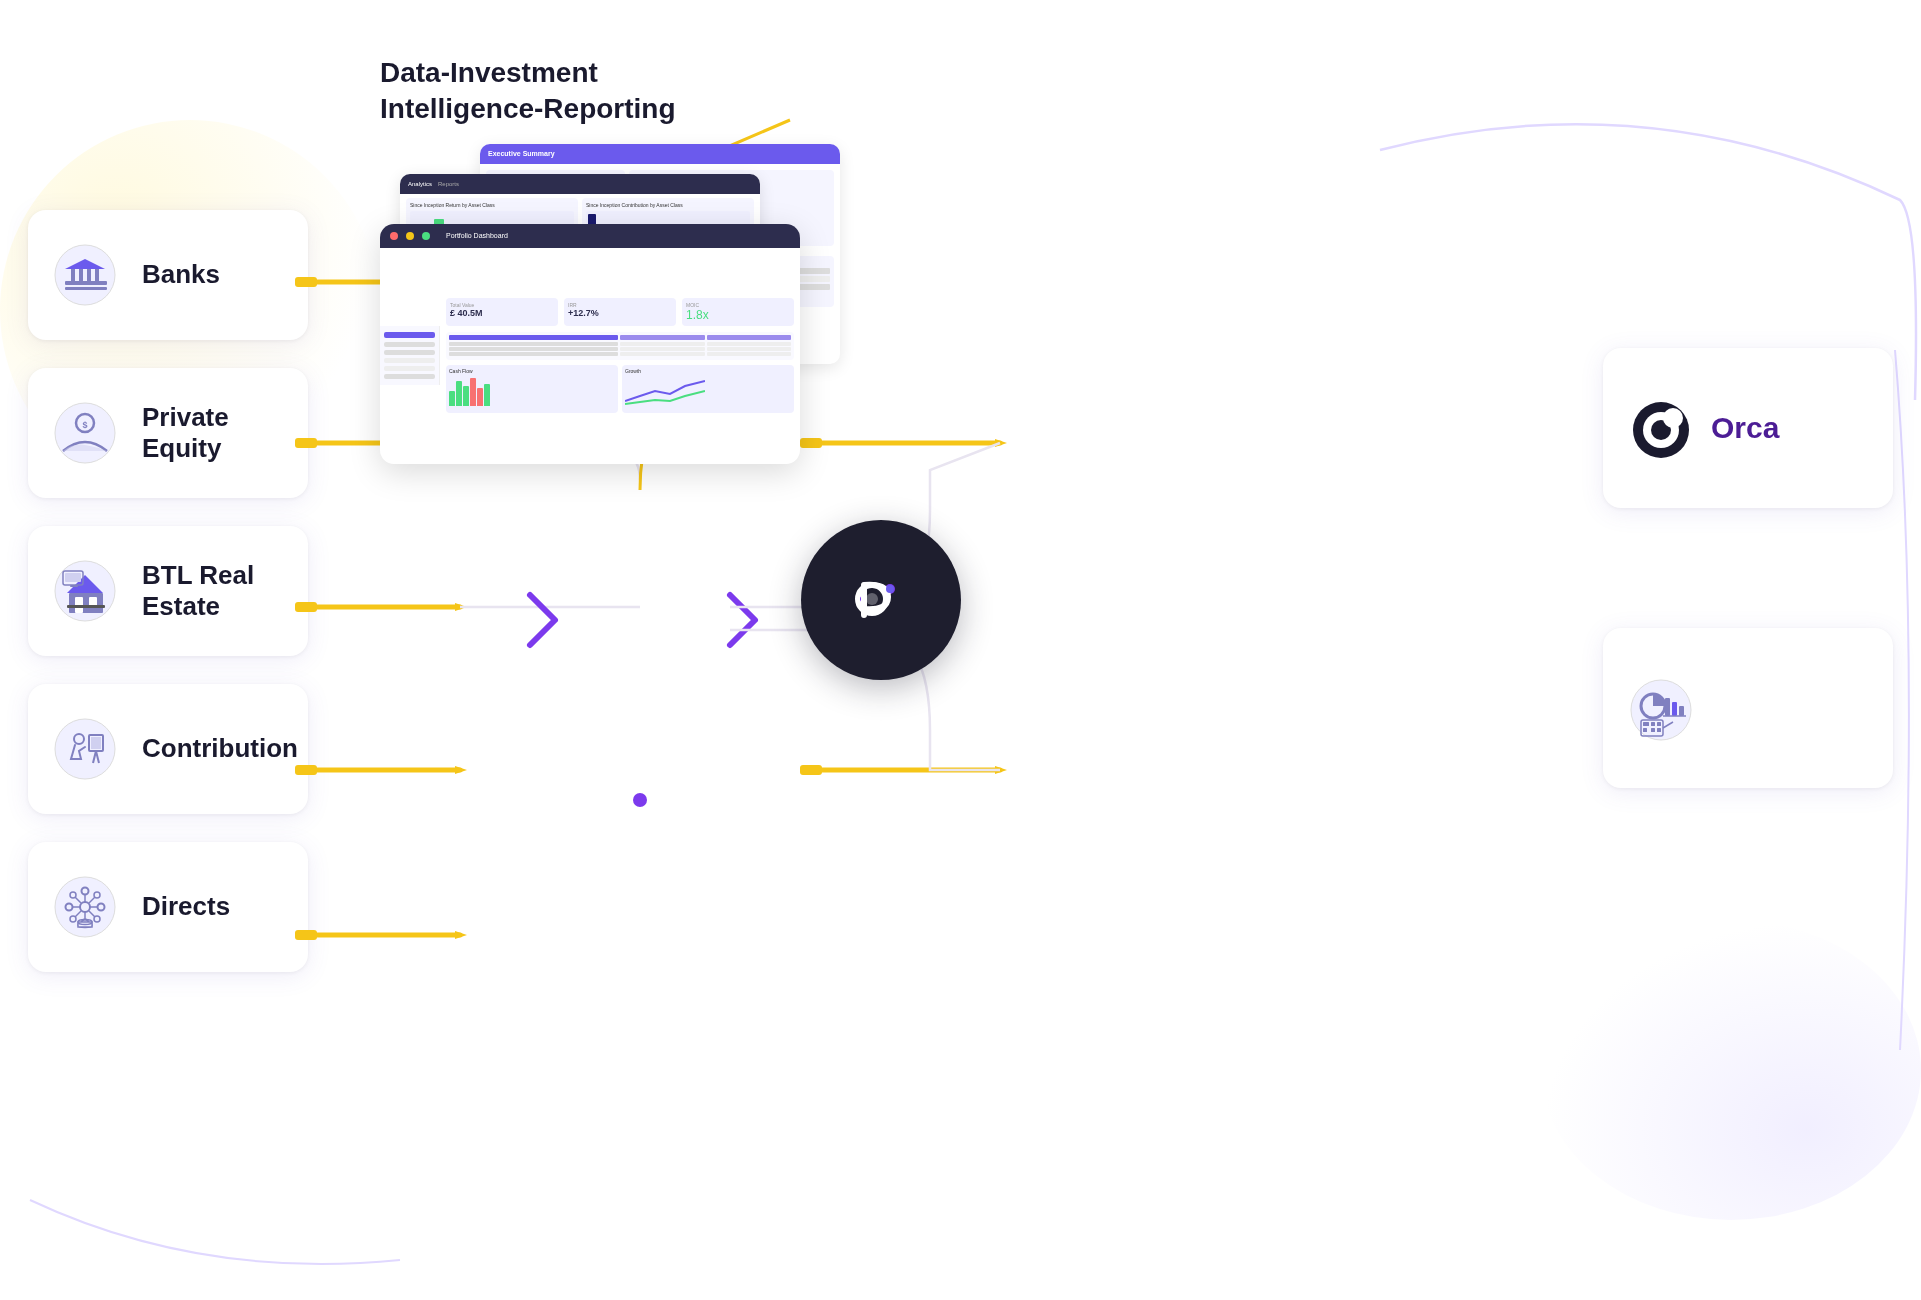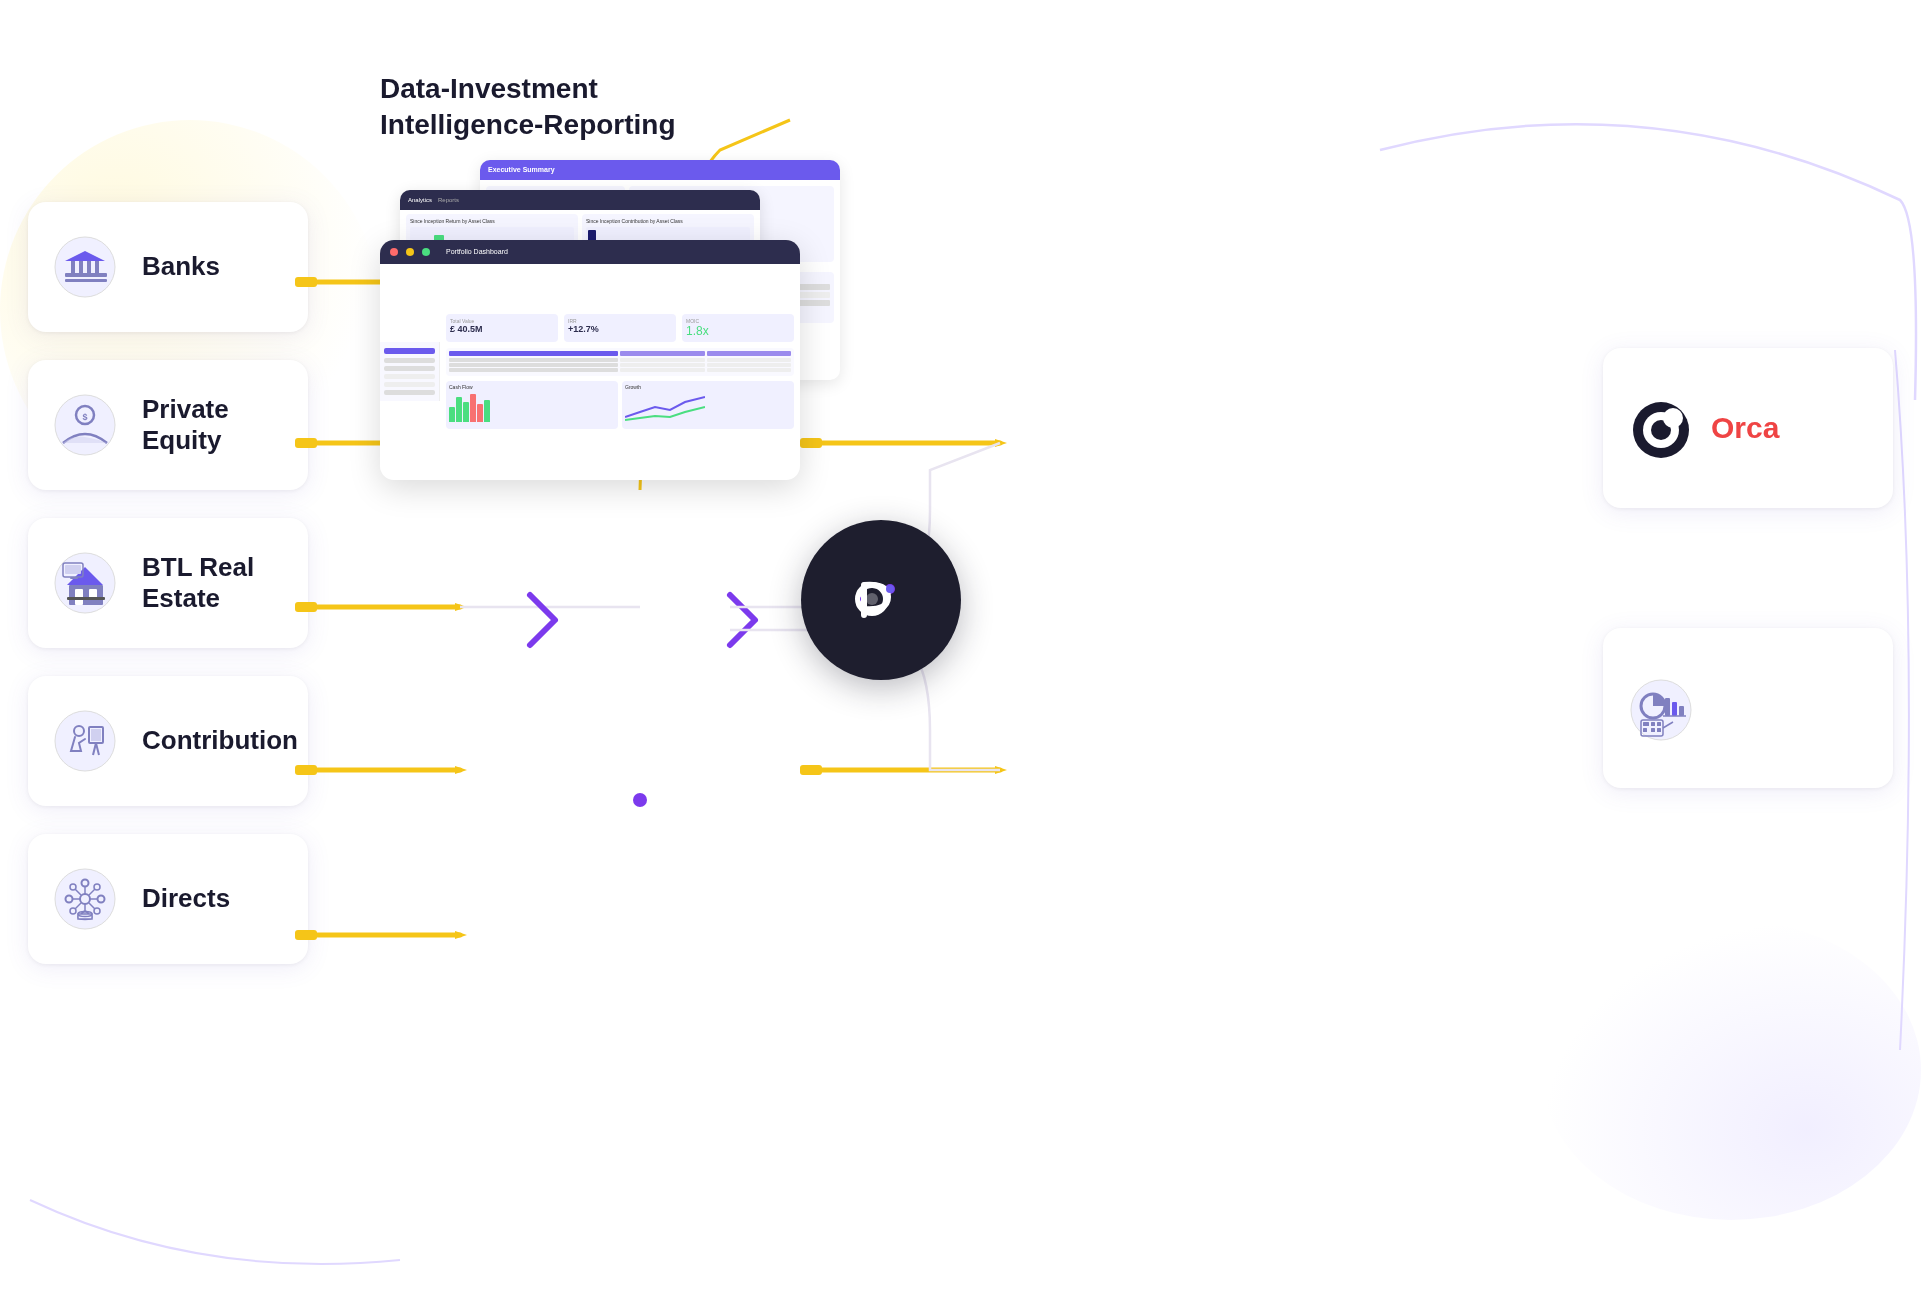--- a/index.html
+++ b/index.html
@@ -25,21 +25,21 @@
       position: relative;
       width: 1921px;
       height: 1300px;
       z-index: 1;
     }
 
     
     .left-cards {
       position: absolute;
       left: 28px;
-      top: 202px;
+      top: 210px;
       display: flex;
       flex-direction: column;
       gap: 28px;
     }
 
     .card {
       width: 280px;
       height: 130px;
       background: #ffffff;
       border-radius: 18px;
@@ -84,21 +84,21 @@
       box-shadow: 0 4px 24px rgba(100,80,200,0.10), 0 1px 4px rgba(0,0,0,0.06);
       display: flex;
       align-items: center;
       padding: 0 26px;
       gap: 22px;
     }
 
     .right-card-label {
       font-size: 30px;
       font-weight: 700;
-      color: #ef4444;
+      color: #4c1d95;
       line-height: 1.2;
     }
 
     
     .hub {
       position: absolute;
       left: 50%;
       top: 50%;
       transform: translate(-50%, -50%);
       width: 160px;
@@ -119,21 +119,20 @@
       top: 60px;
       width: 480px;
     }
 
     .dashboard-label {
       font-size: 28px;
       font-weight: 600;
       color: #1a1a2e;
       line-height: 1.3;
       margin-bottom: 16px;
-      margin-top: 16px;
     }
 
     .dashboard-screens {
       position: relative;
       width: 460px;
       height: 310px;
     }
 
     
     .connectors-svg {

